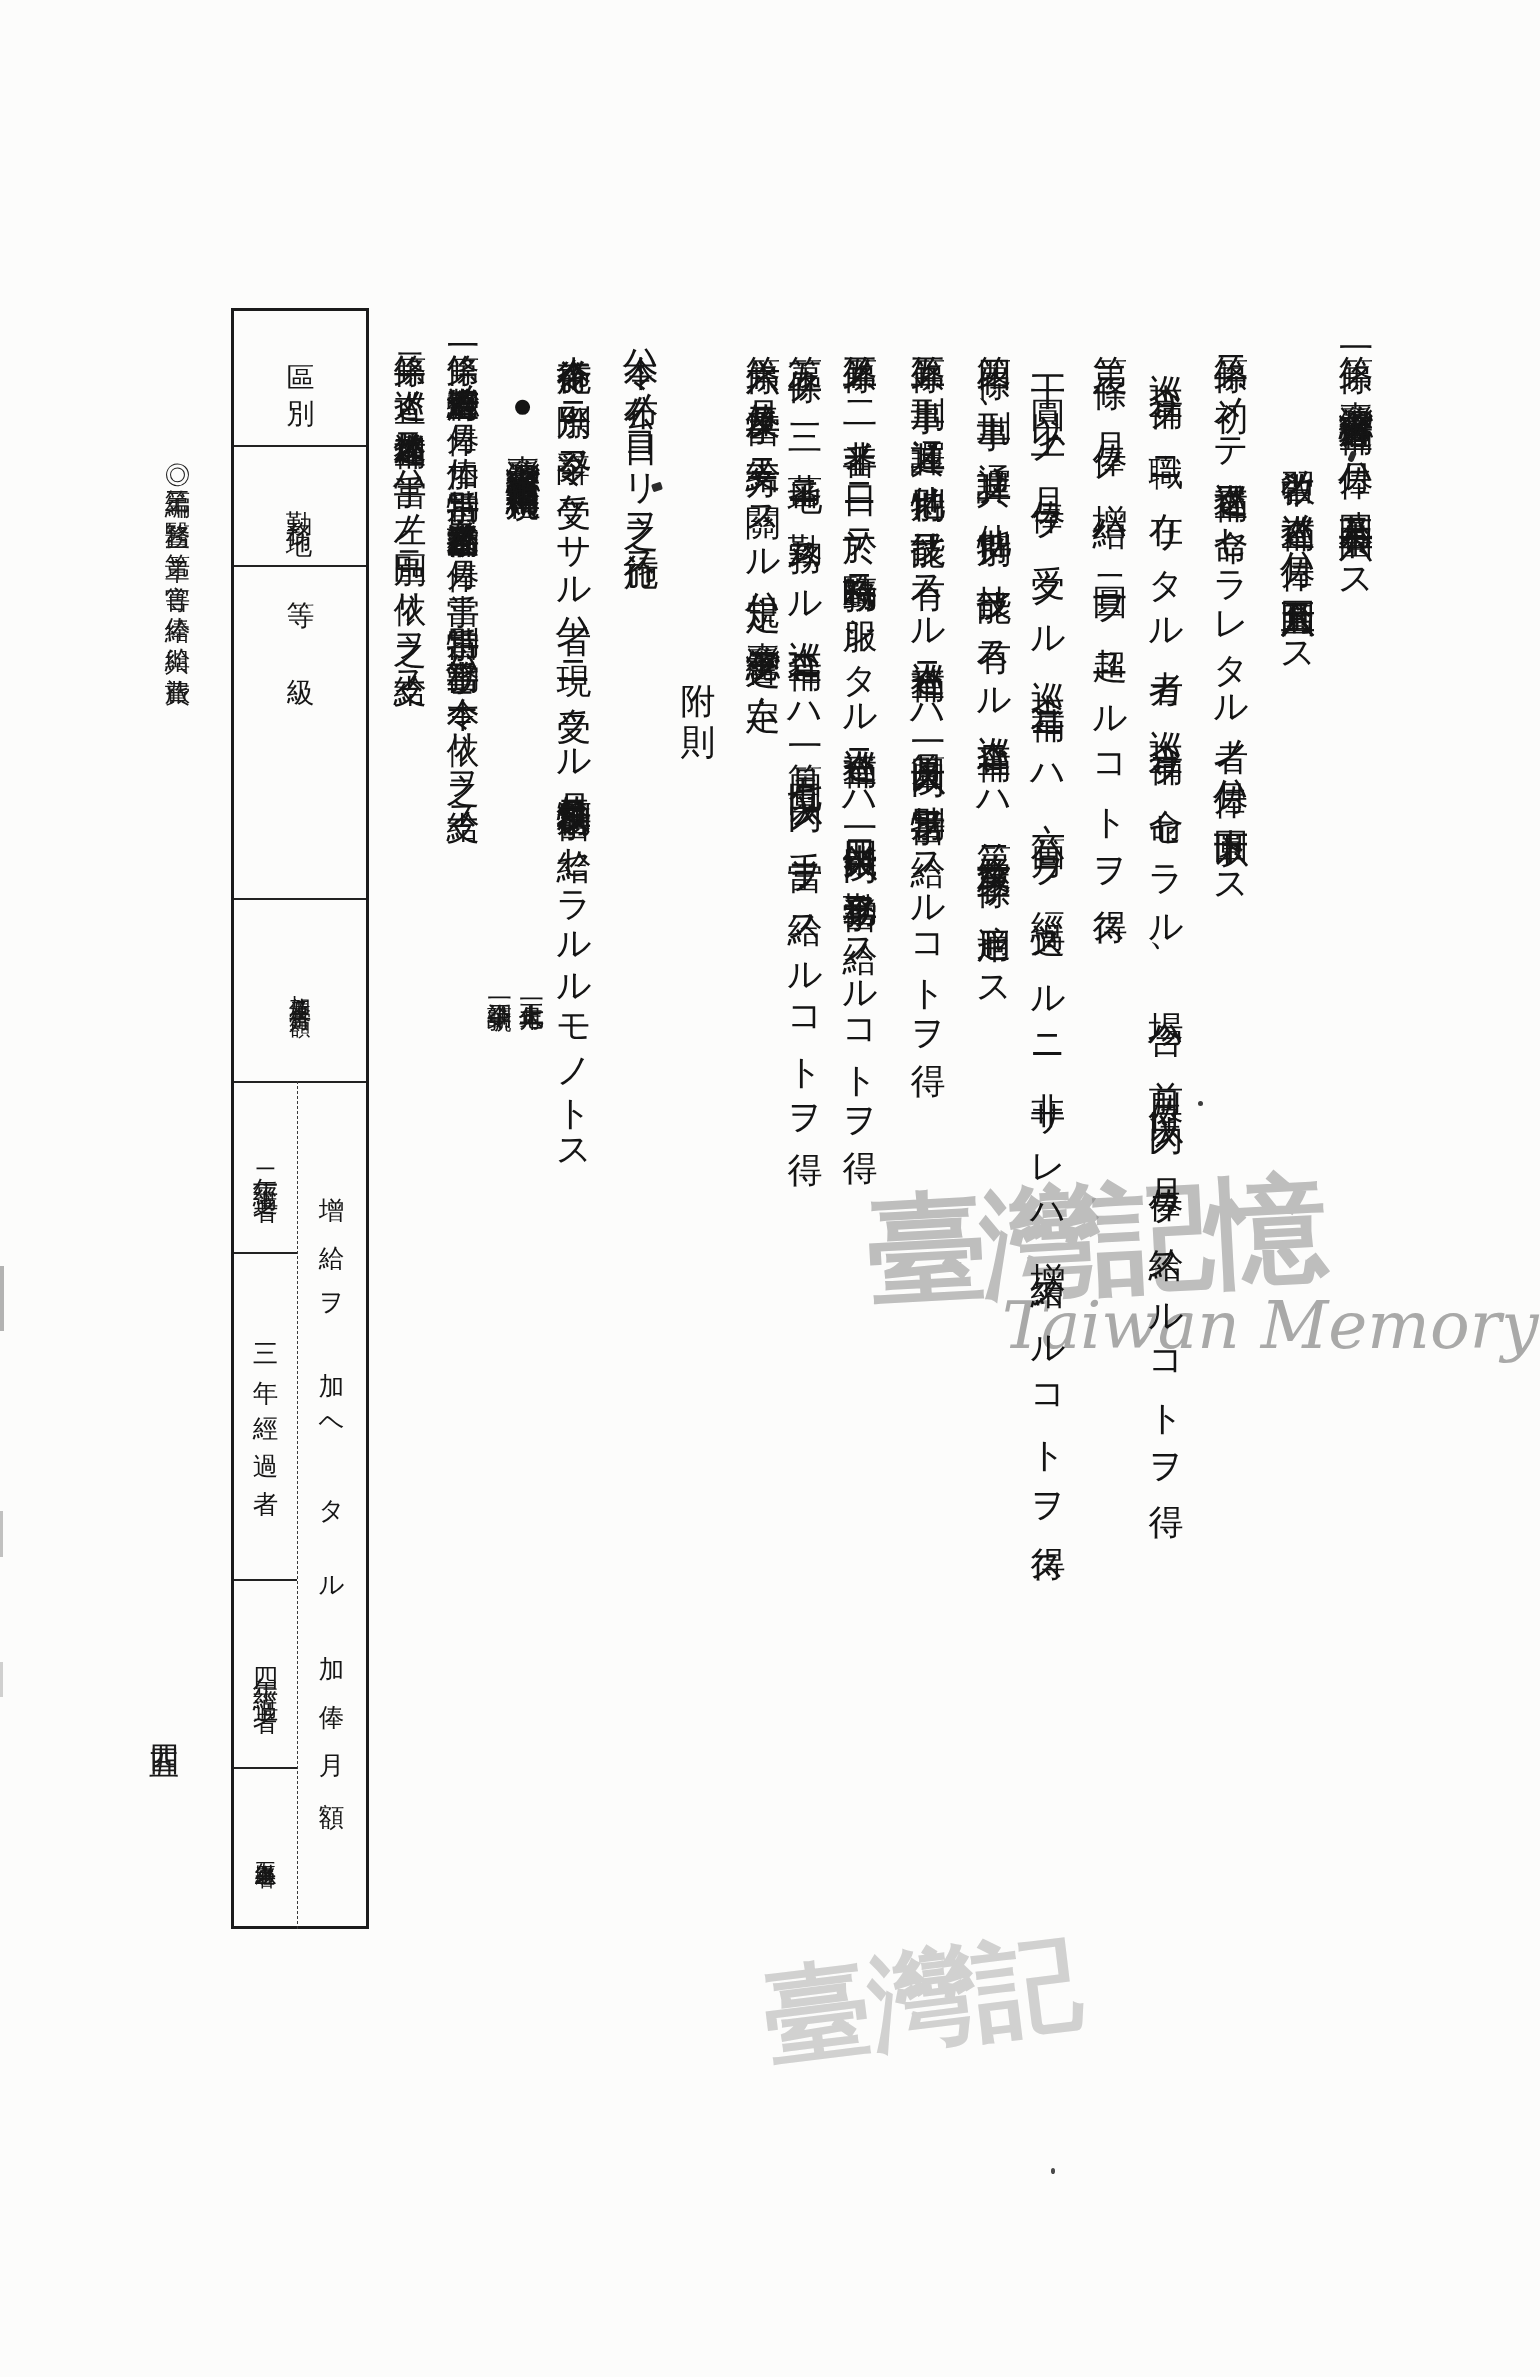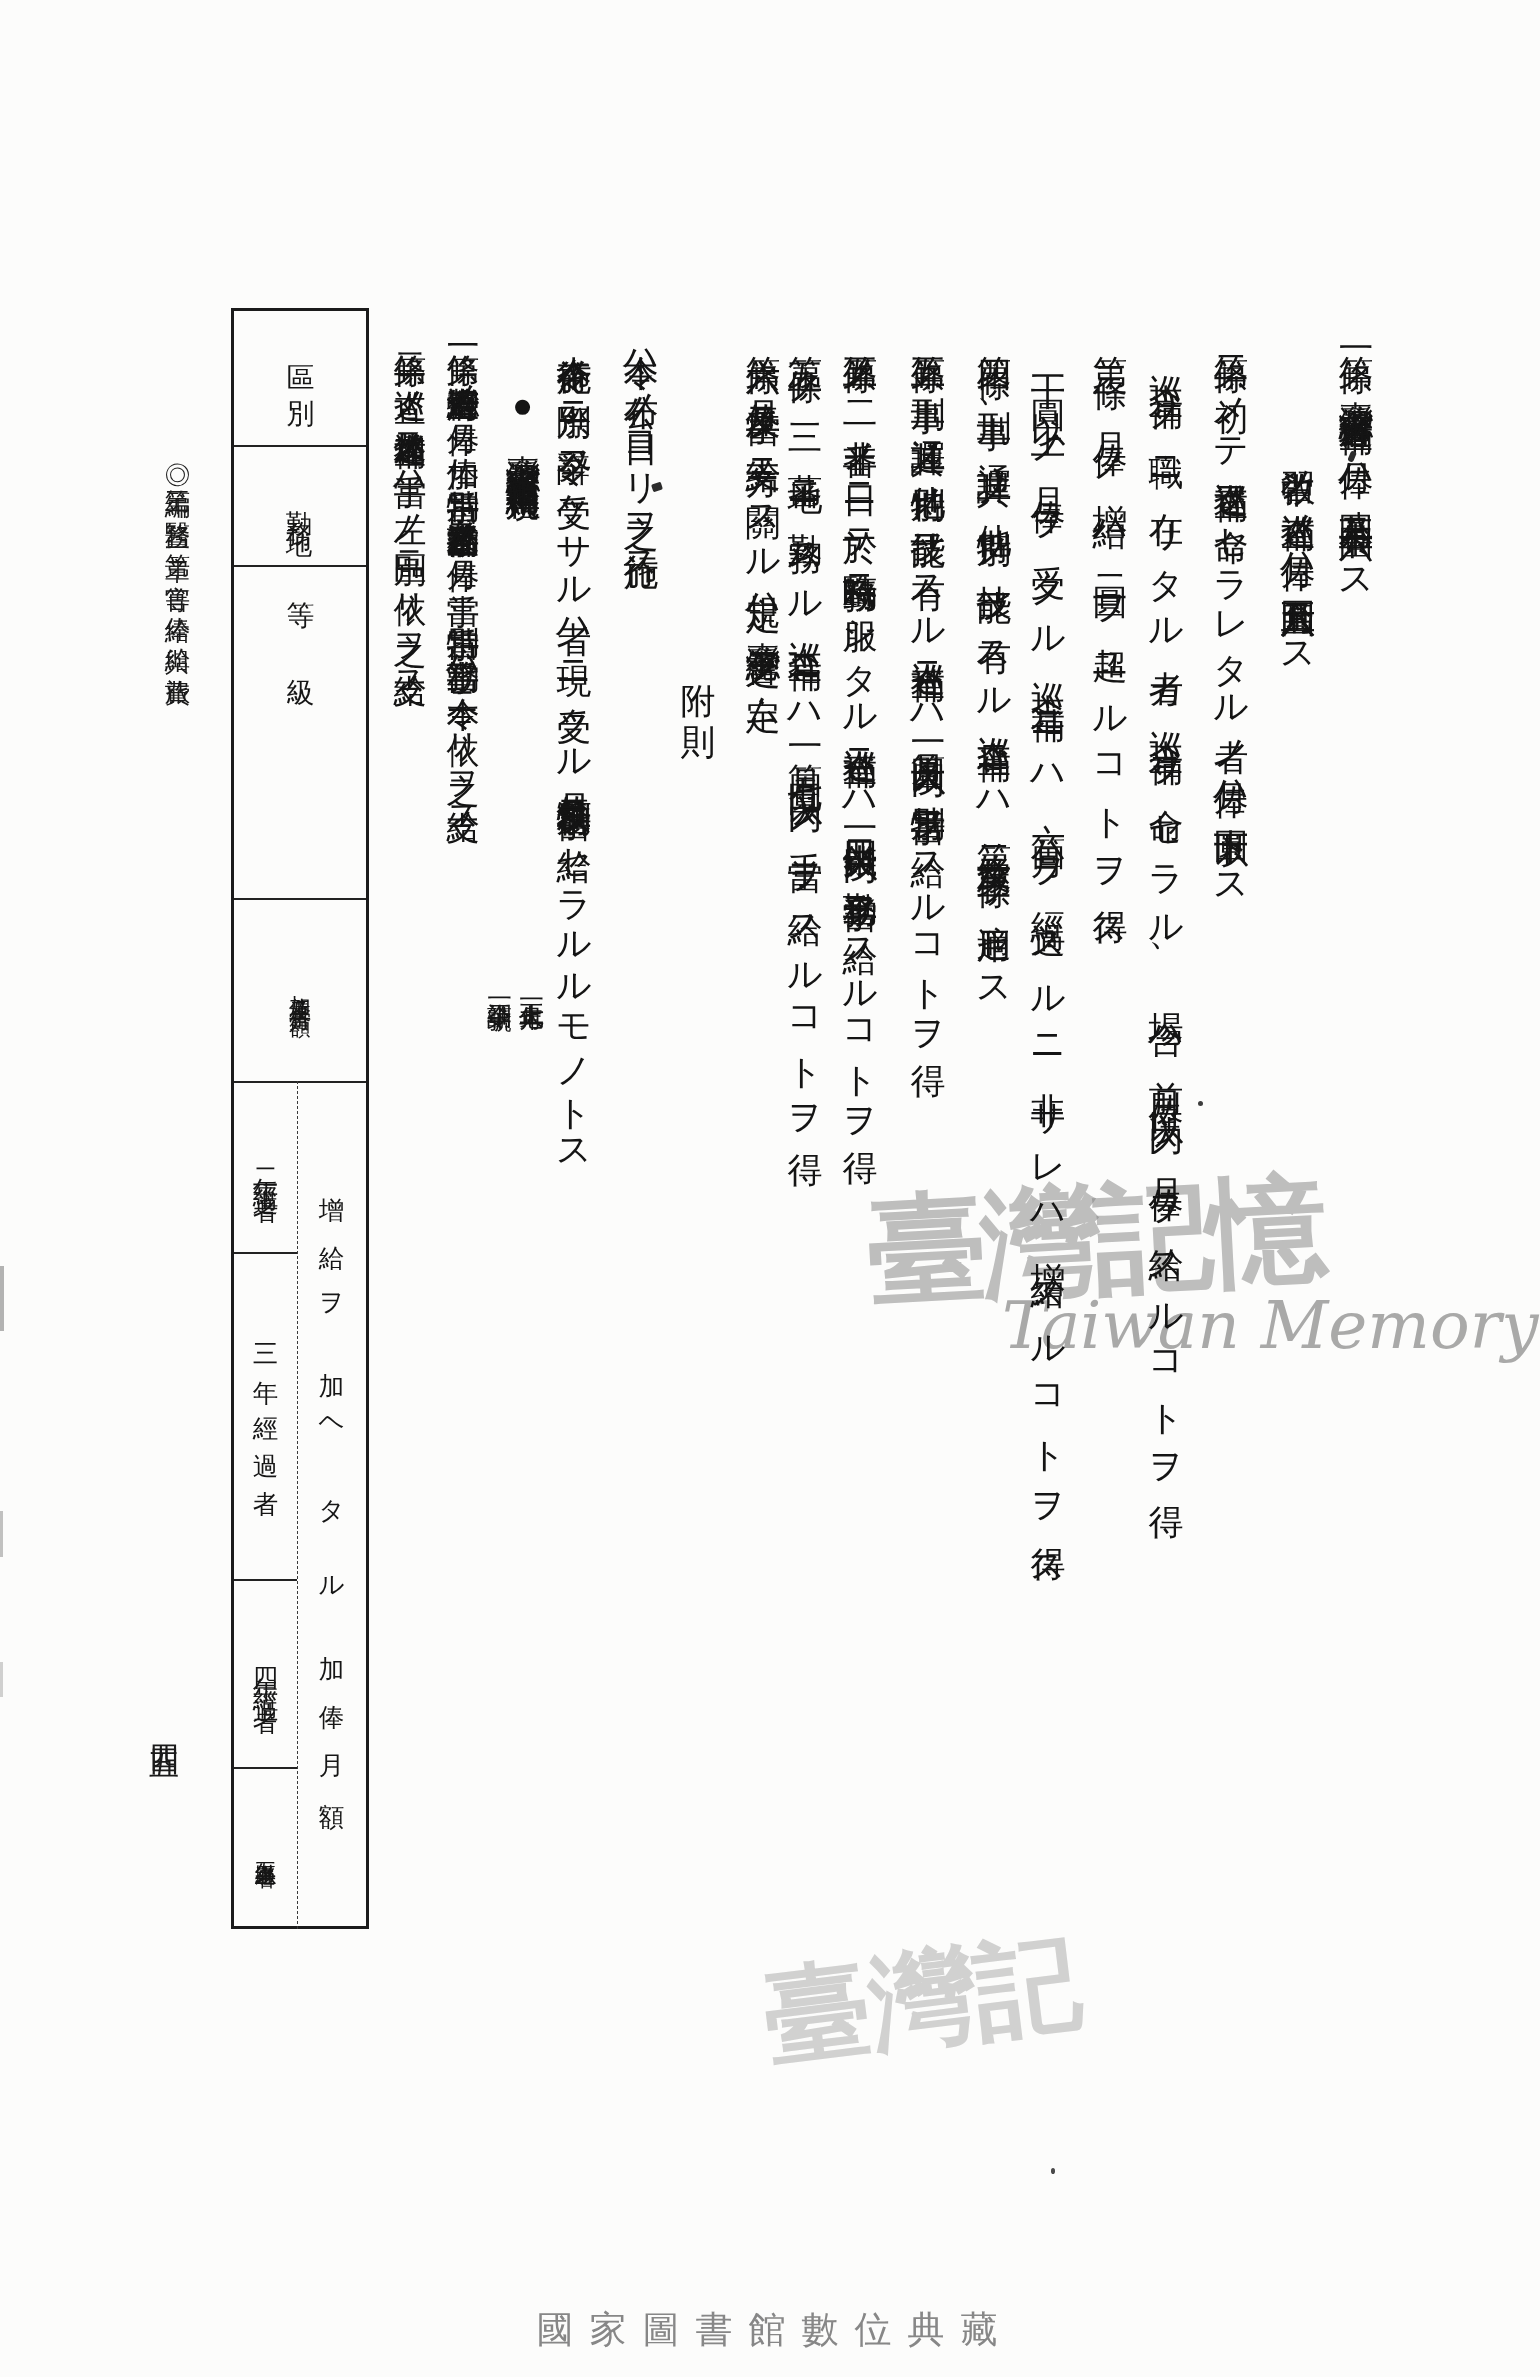--- a/index.html
+++ b/index.html
@@ -170,21 +170,20 @@
         </div>
         <div class="tcell" style="left: 0px; top: 1456px; width: 63px; height: 162px;">
           <span class="vtxt" style="font-size: 21px; letter-spacing: 0.9px;">五年以上經過者</span>
         </div>
       </div>
   </div>
 
   <div class="edition">◎第三編　醫務　第一章　官等　俸給　給與　旅費</div>
   <div class="folio">四四五</div>
 
-  <div class="footer">國家圖書館數位典藏</div>
 
   <div class="speck spk1"></div>
   <div class="speck spk2"></div>
   <div class="speck spk3"></div>
   <div class="speck spk4"></div>
   <div class="bind b1"></div>
   <div class="bind b2"></div>
   <div class="bind b3"></div>
 
 </div>

